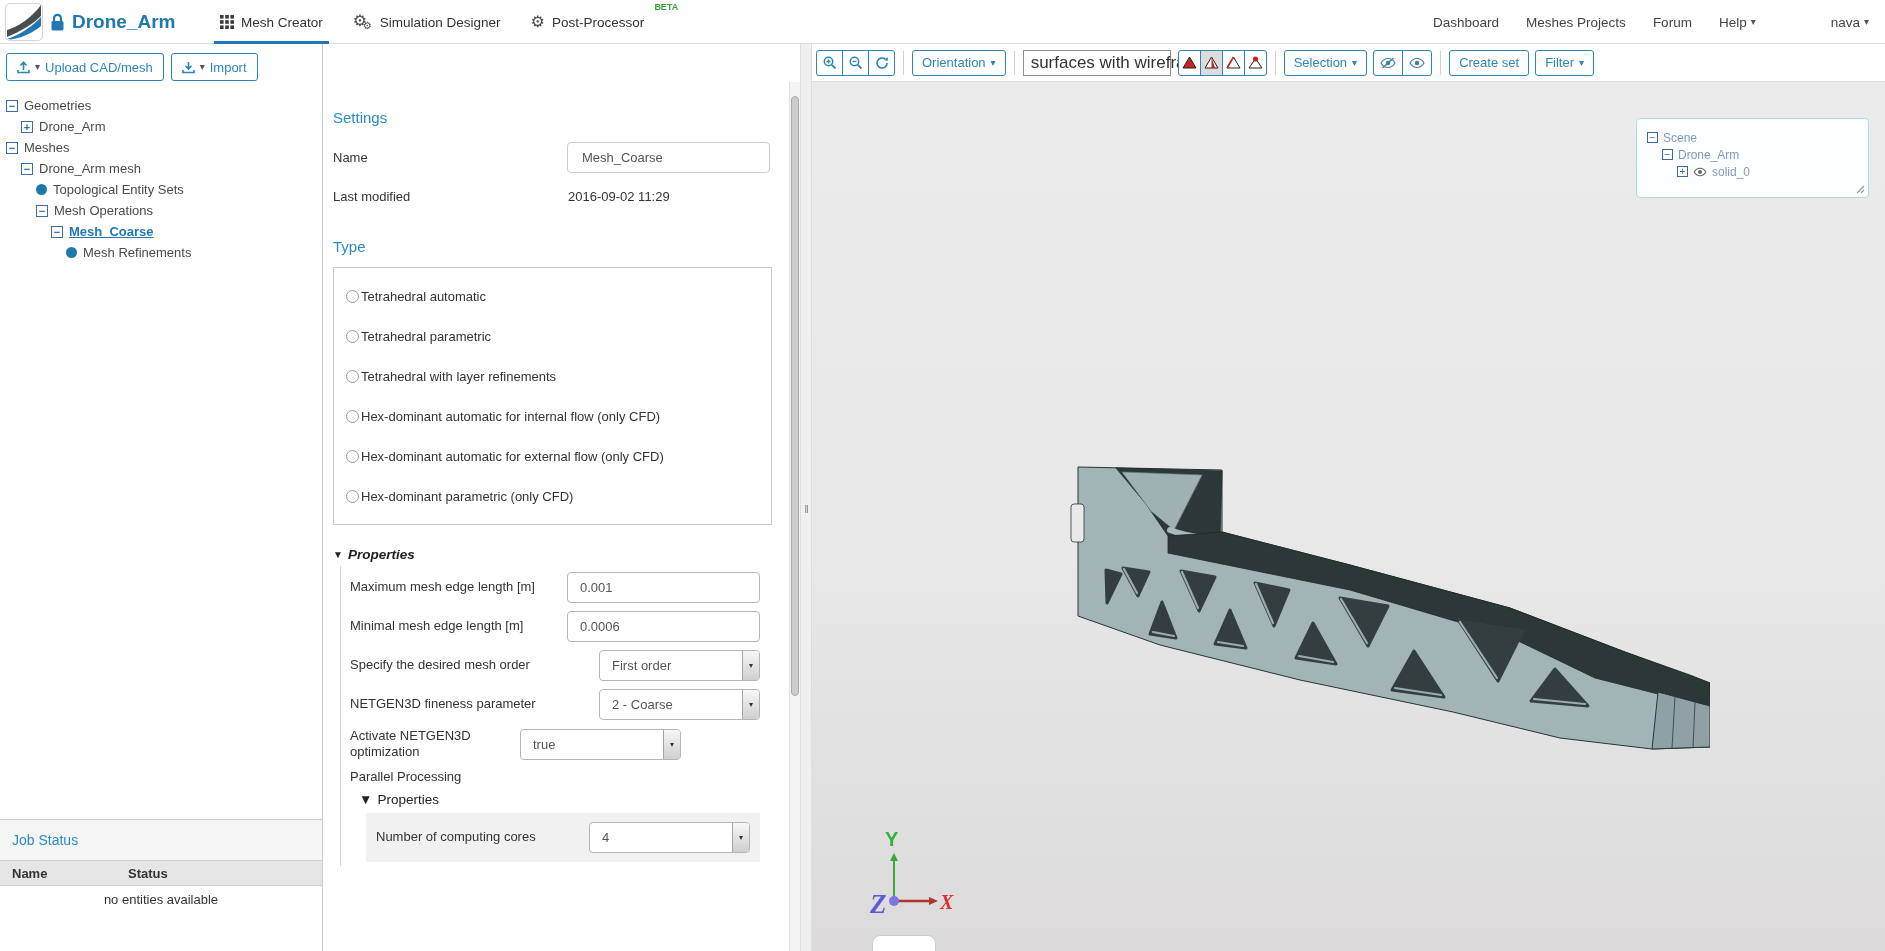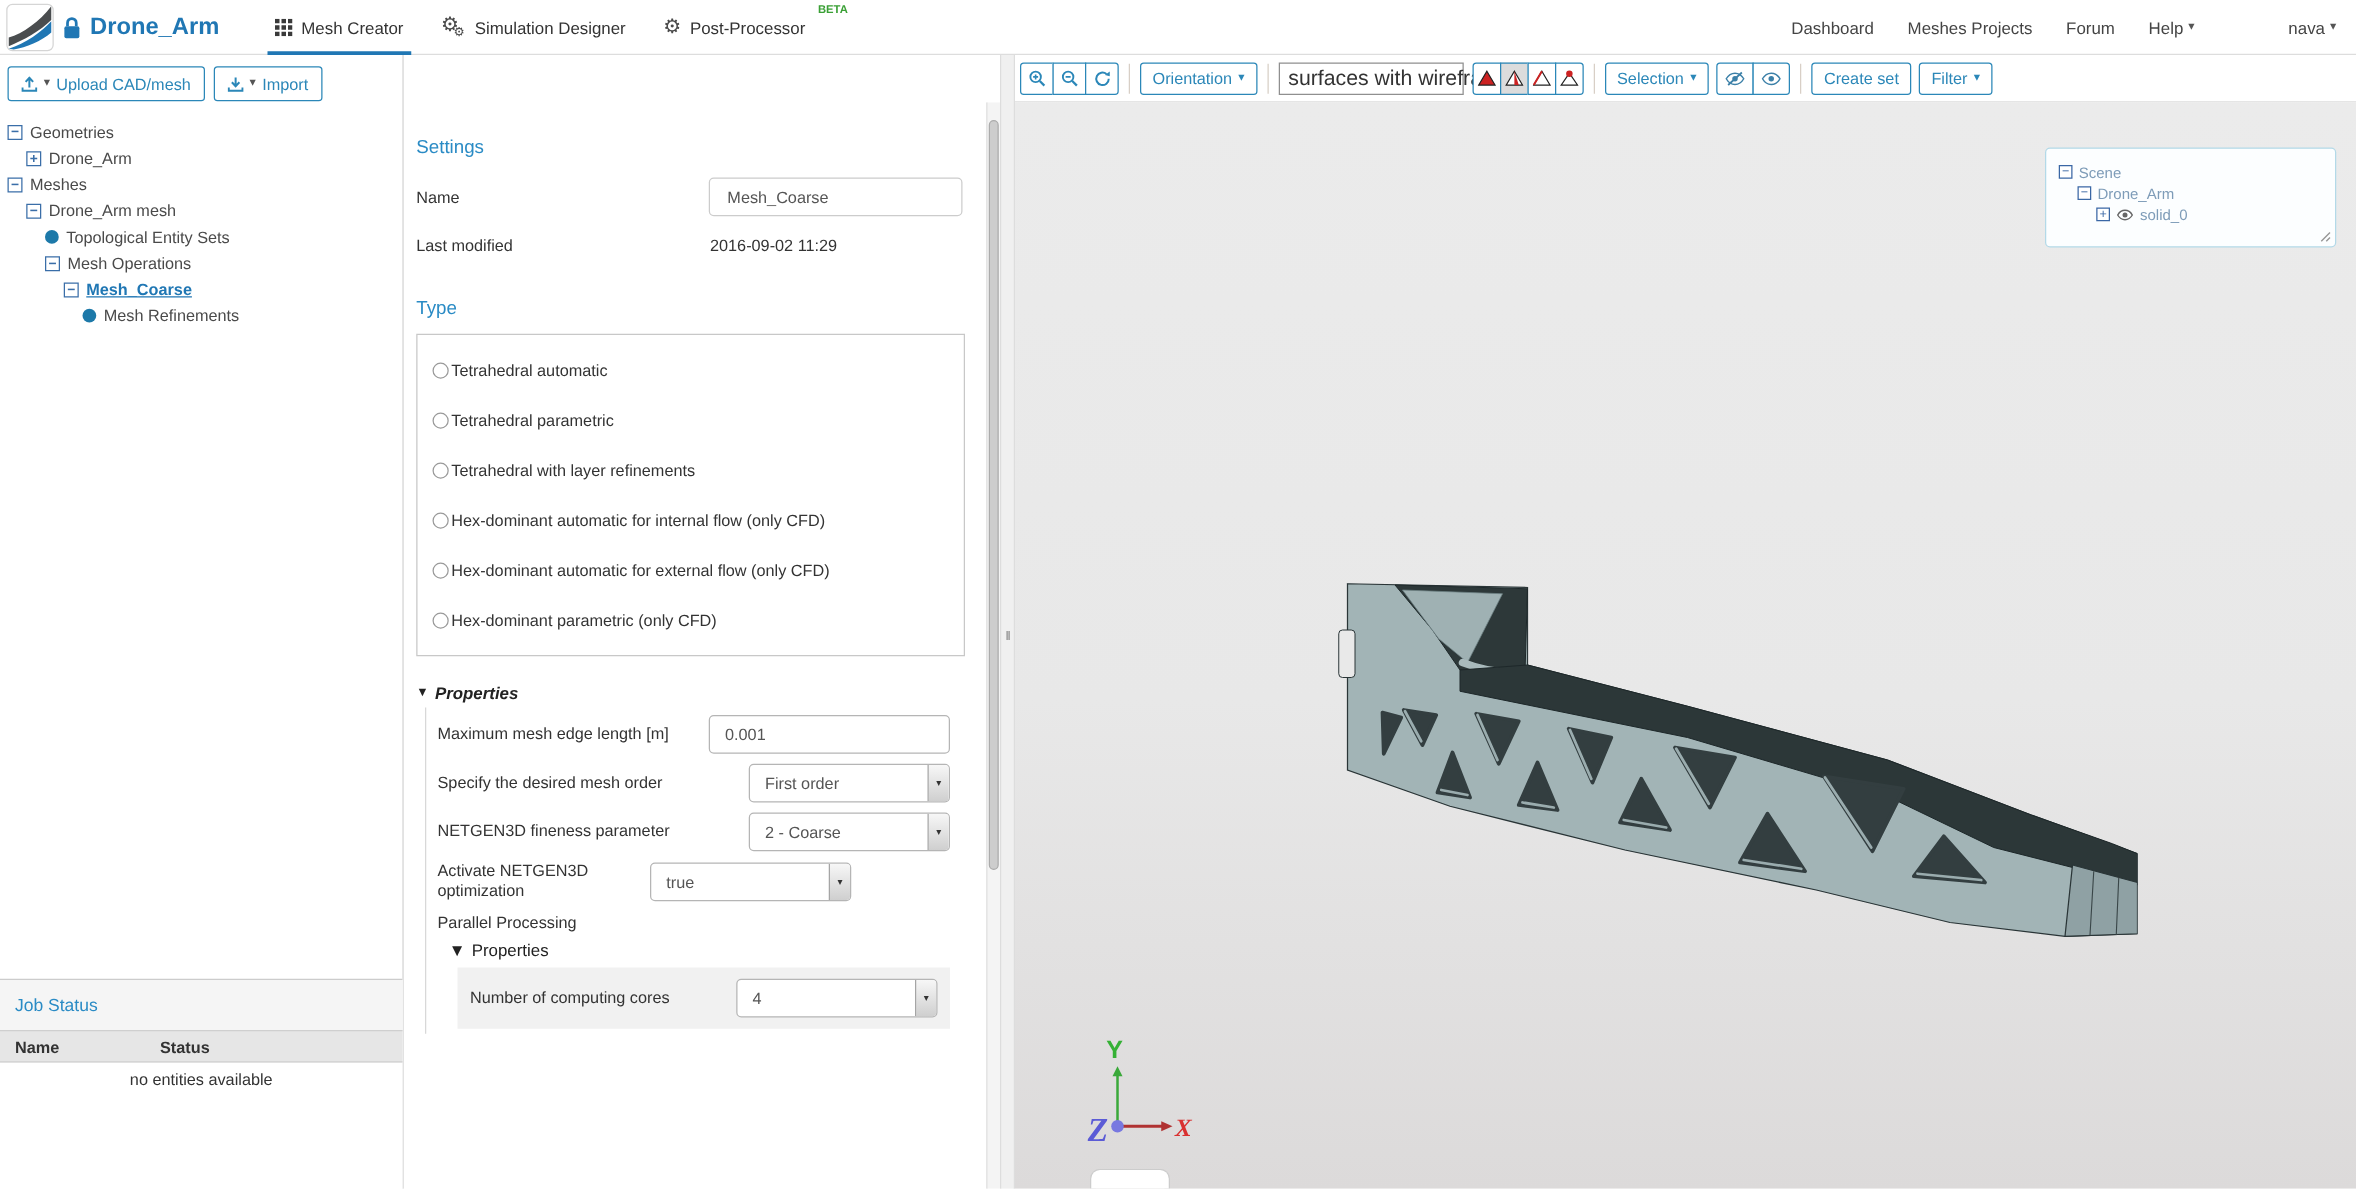--- a/index.html
+++ b/index.html
@@ -27,21 +27,21 @@
   .sidebar { position:absolute; left:0; top:44px; width:323px; bottom:0; background:#fff; border-right:1px solid #ccc; }
   .side-buttons { padding:9px 6px 6px 6px; display:flex; gap:7px; }
   .btn-outline { display:inline-flex; align-items:center; gap:5px; border:1px solid #2b87b8; color:#2b87b8; background:#fff; border-radius:3px; height:28px; padding:0 10px; font-size:13px; cursor:pointer; }
   .tree { margin-top:8px; }
   .tree-row { height:21px; display:flex; align-items:center; font-size:13px; color:#4a4a4a; cursor:pointer; }
   .tw { width:12px; height:12px; border:1px solid #3a6ea8; color:#3a6ea8; font-size:11px; line-height:10px; text-align:center; margin-right:6px; background:#fff; flex:none; font-weight:bold; }
   .tdot { width:11px; height:11px; border-radius:50%; background:#1d79a9; margin-right:6px; flex:none; }
   .tree-row.selected .tlabel { color:#2077b4; font-weight:bold; text-decoration:underline; }
   .ind0{padding-left:6px}.ind1{padding-left:21px}.ind2{padding-left:36px}.ind3{padding-left:51px}.ind4{padding-left:66px}
 
-  .job-status { position:absolute; left:0; right:0; bottom:0; height:168px; border-top:1px solid #ccc; background:#fff; }
+  .job-status { position:absolute; left:0; right:0; bottom:0; height:132px; border-top:1px solid #ccc; background:#fff; }
   .js-head { background:#f5f5f5; padding:12px 12px; color:#2a8bc5; font-size:14px; }
   .js-cols { display:flex; background:#e6e6e6; border-top:1px solid #cfcfcf; border-bottom:1px solid #cfcfcf; height:26px; align-items:center; font-weight:bold; font-size:13px; color:#333; }
   .js-col-name { width:128px; padding-left:12px; }
   .js-empty { text-align:center; font-size:13px; color:#333; padding-top:6px; }
 
   
   .panel { position:absolute; left:323px; top:44px; width:477px; bottom:0; background:#fff; }
   .panel-header { position:relative; height:55px; border-bottom:1px solid #e2e2e2; }
   .panel-title { position:absolute; left:10px; top:14px; font-size:19px; color:#444; }
   .btn-primary { background:#1d7db8; color:#fff; border:none; border-radius:3px; height:28px; padding:0 9px; font-size:13px; display:inline-flex; align-items:center; gap:4px; cursor:pointer; }
@@ -285,20 +285,24 @@
     <div class="props-h">
       <span class="tri">▼</span>
       <span class="pi">Properties</span>
     </div>
     <div class="prop-group">
       <div class="prop-row">
         <span class="prop-label">Maximum mesh edge length [m]</span>
         <input class="prop-input" type="text" value="0.001" style="">
       </div>
       <div class="prop-row">
+        <span class="prop-label">Minimal mesh edge length [m]</span>
+        <input class="prop-input" type="text" value="0.0006" style="">
+      </div>
+      <div class="prop-row">
         <span class="prop-label">Specify the desired mesh order</span>
         <div class="fake-select">
           <span class="fs-value">First order</span>
           <span class="fs-btn">▾</span>
         </div>
       </div>
       <div class="prop-row">
         <span class="prop-label">NETGEN3D fineness parameter</span>
         <div class="fake-select">
           <span class="fs-value">2 - Coarse</span>

